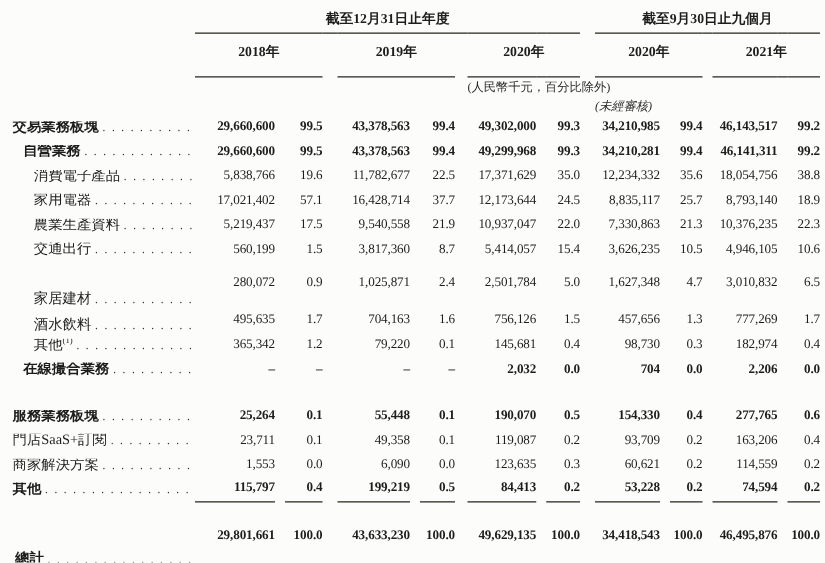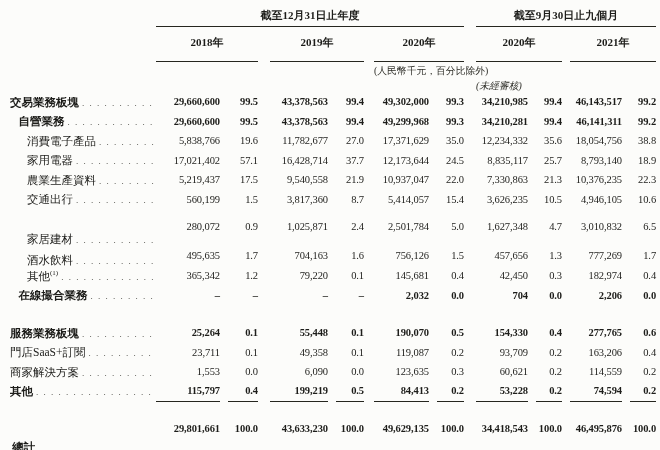--- a/index.html
+++ b/index.html
@@ -149,21 +149,21 @@
               <span class="lbl" style="padding-left: 17px;">消費電子產品</span>
               <span class="leader"></span>
             </div>
           </td>
           <td class="amt">5,838,766</td>
           <td></td>
           <td class="pct">19.6</td>
           <td></td>
           <td class="amt">11,782,677</td>
           <td></td>
-          <td class="pct">27.0</td>
+          <td class="pct">22.5</td>
           <td></td>
           <td class="amt">17,371,629</td>
           <td></td>
           <td class="pct">35.0</td>
           <td></td>
           <td class="amt">12,234,332</td>
           <td></td>
           <td class="pct">35.6</td>
           <td></td>
           <td class="amt">18,054,756</td>
@@ -317,21 +317,21 @@
           <td class="pct">1.2</td>
           <td></td>
           <td class="amt">79,220</td>
           <td></td>
           <td class="pct">0.1</td>
           <td></td>
           <td class="amt">145,681</td>
           <td></td>
           <td class="pct">0.4</td>
           <td></td>
-          <td class="amt">42,450</td>
+          <td class="amt">98,730</td>
           <td></td>
           <td class="pct">0.3</td>
           <td></td>
           <td class="amt">182,974</td>
           <td></td>
           <td class="pct">0.4</td>
         </tr>
         <tr class="data bold">
           <td>
             <div class="labwrap">

